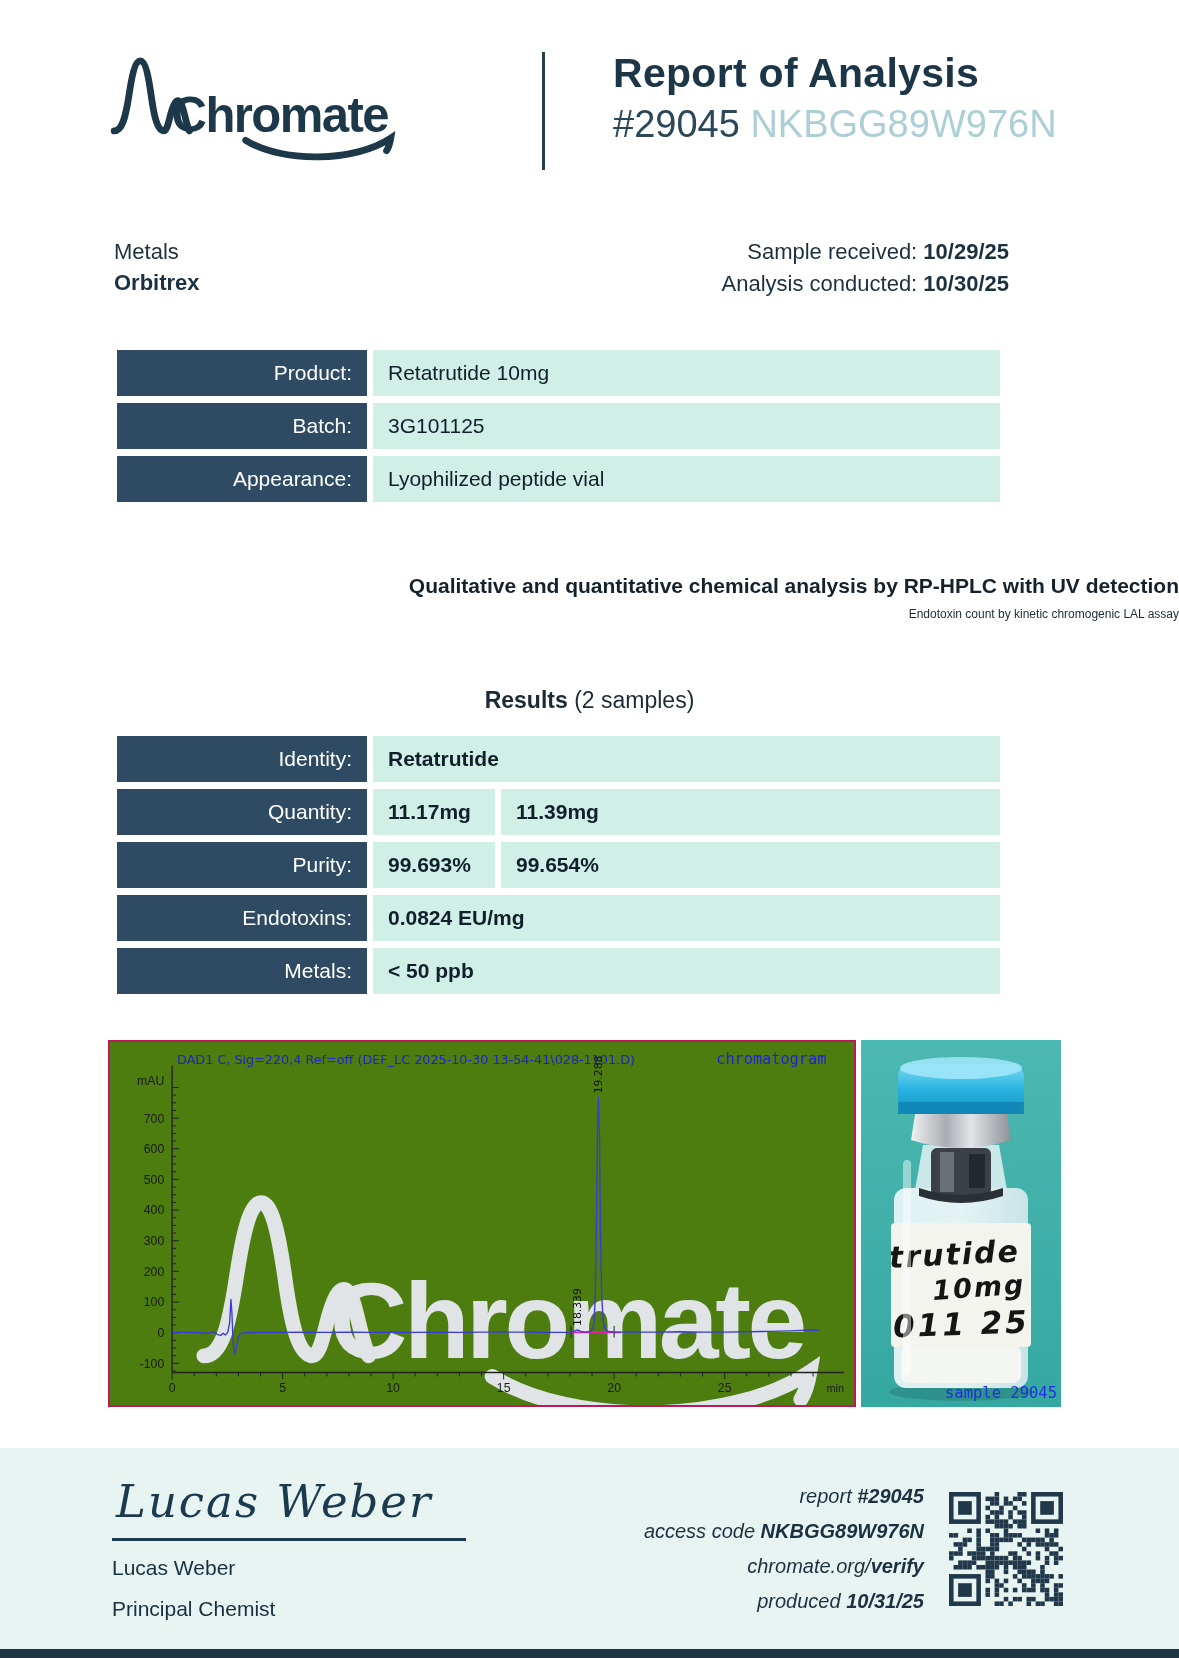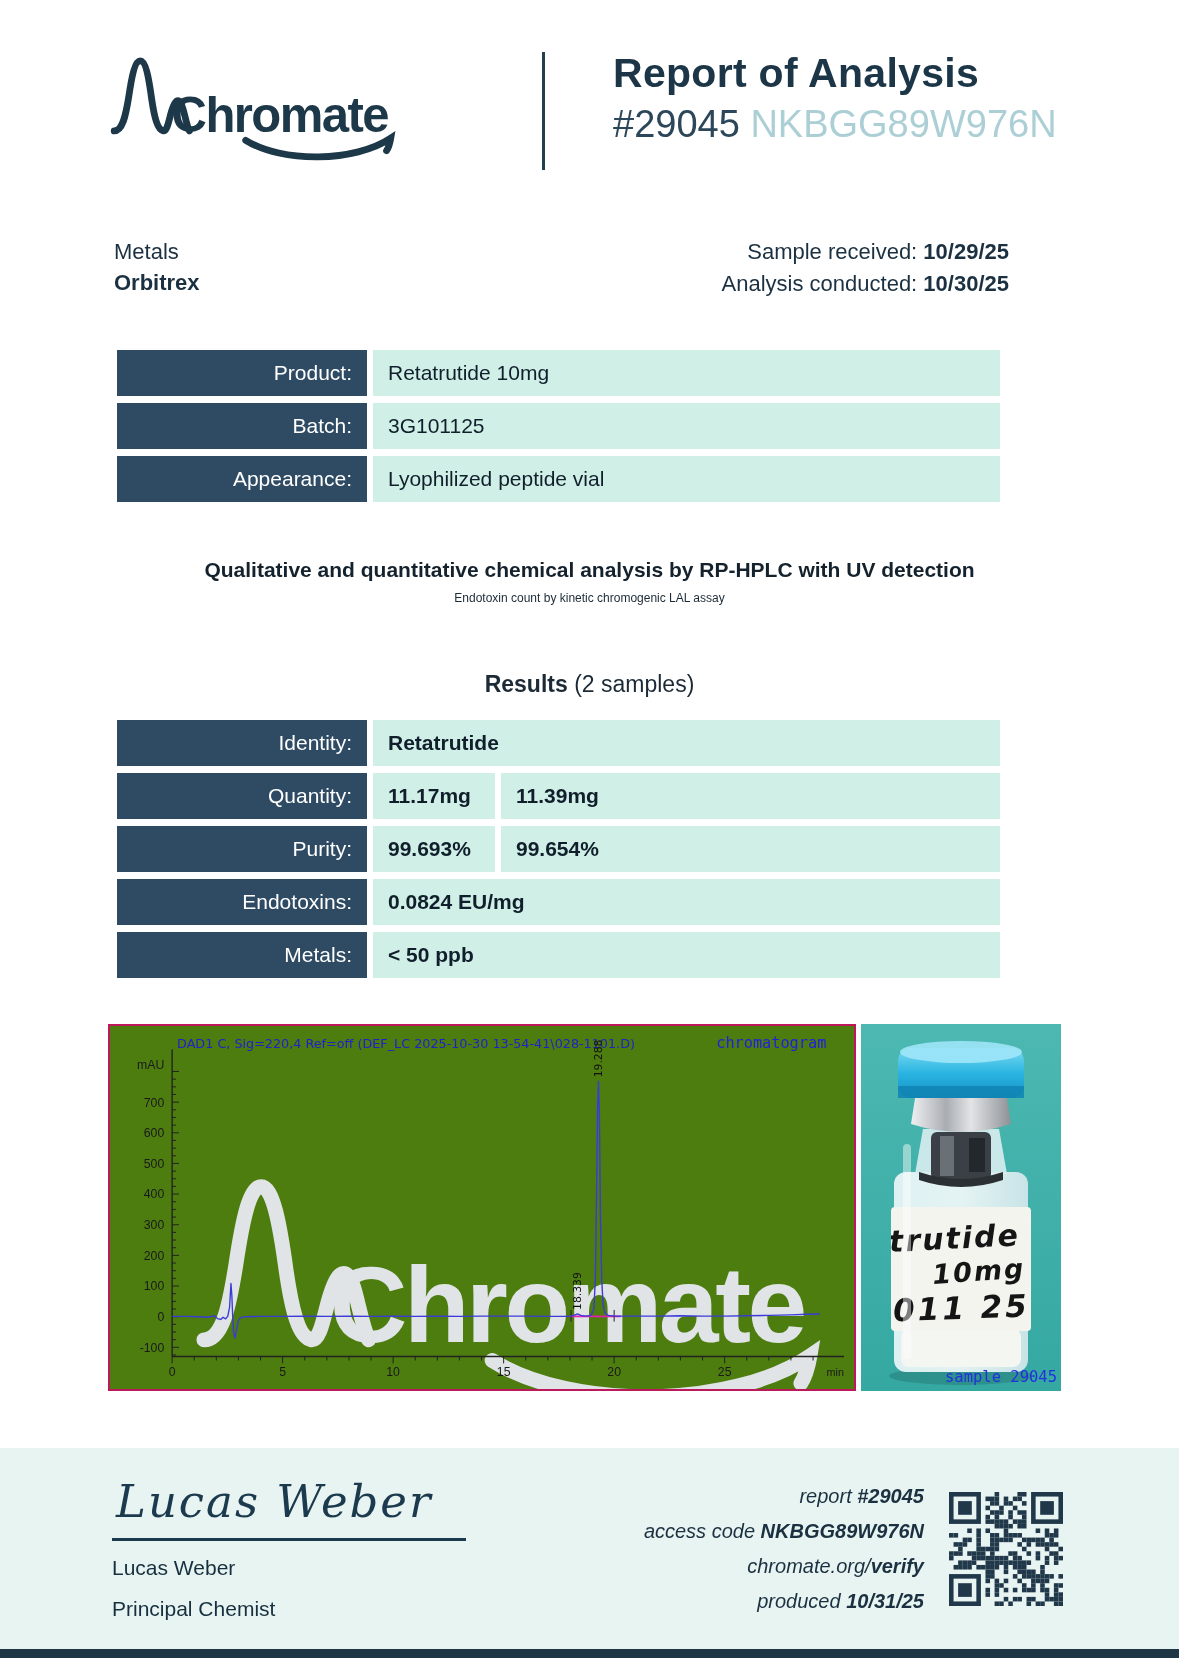--- a/index.html
+++ b/index.html
@@ -32,21 +32,21 @@
     height:46px; background:#d0efe7; margin-left:6px;
     display:flex; align-items:center; padding:0 15px; font-size:21px; color:#101f2b;
   }
   .v-wide { width:627px; }
   .v-narrow { width:122px; }
   .v-rest { width:499px; }
   .bold { font-weight:bold; }
   .product-table { margin-top:50px;border-radius:16px; }
   .results-table { margin-top:22px; }
   
-  .methods { text-align:center; margin-top:56px; }
+  .methods { text-align:right; margin-top:72px; }
   .methods-line1 { font-size:21px; font-weight:bold; color:#14222e; }
   .methods-line2 { font-size:12px; margin-top:9px; color:#1b2a36; }
   .results-heading { text-align:center; margin-top:66px; font-size:23px; color:#1b2a36; }
   
   .chromo-row { display:flex; margin:46px 0 0 108px; }
   .chart-box { width:748px; height:367px; border:2px solid #be185d; background:#4d7c0f; }
   .chart-svg { width:744px; height:363px; display:block; }
   .photo-box { width:200px; height:367px; margin-left:5px; }
   .photo-svg { width:200px; height:367px; display:block; }
   

